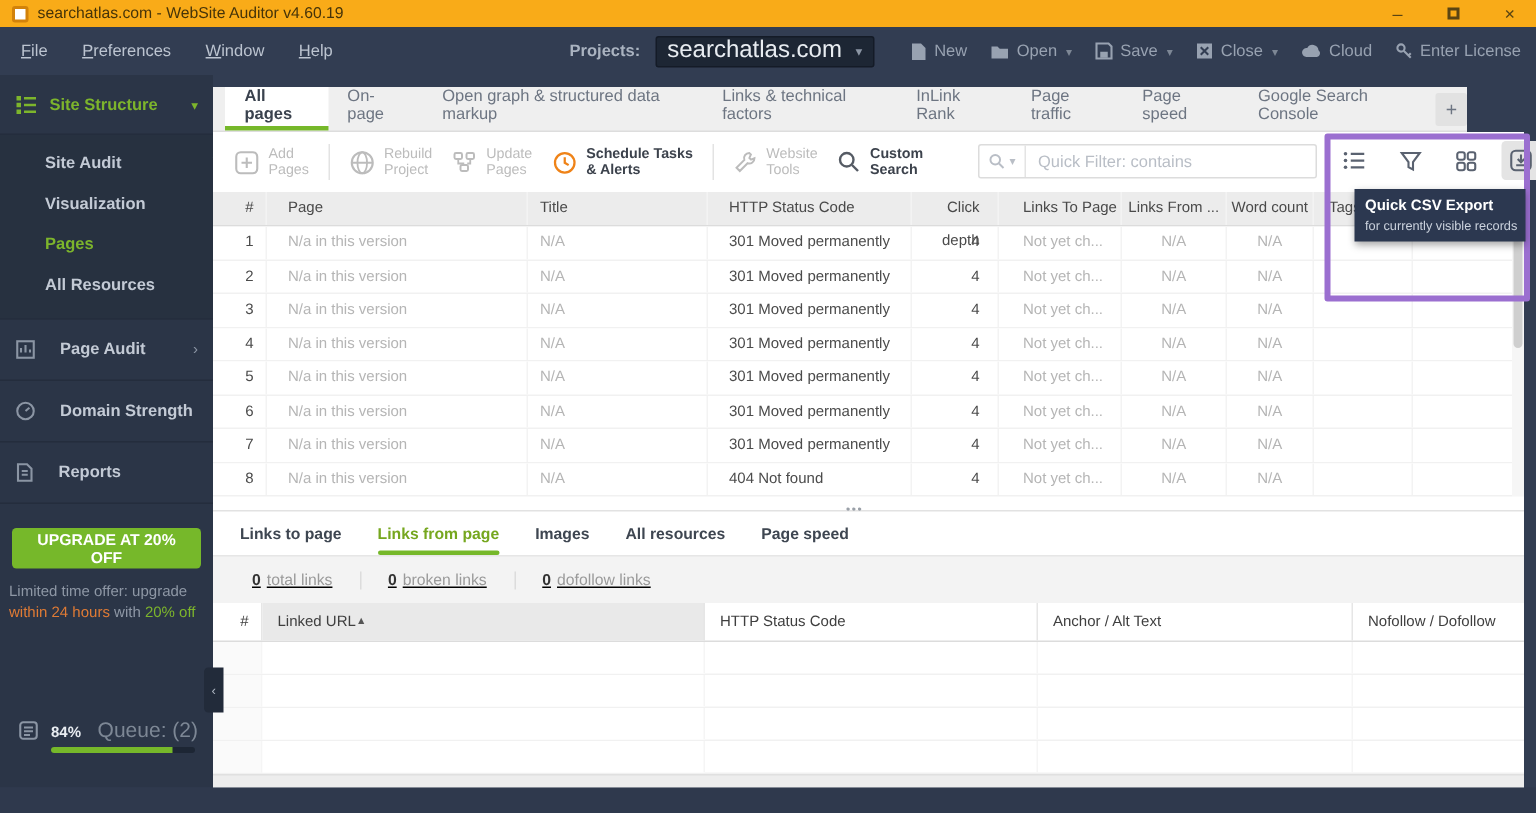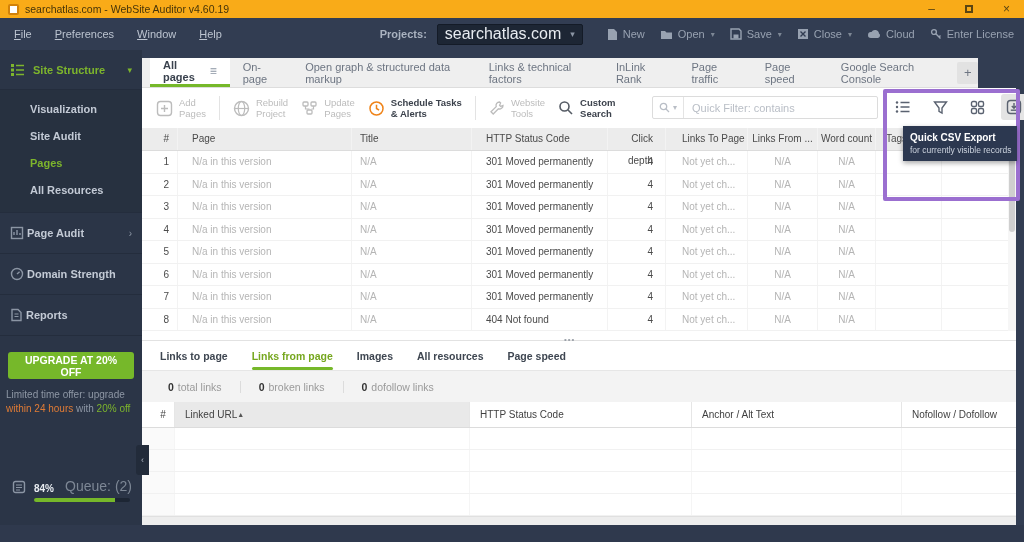--- a/index.html
+++ b/index.html
@@ -33,21 +33,21 @@
   .pbtn .chev{font-size:8px;color:#7d8795;margin-left:1px;}
 
   
   .sidebar{position:absolute;top:50px;left:0;width:142px;height:475px;background:#2b3547;}
   .side-section{height:40px;display:flex;align-items:center;padding:0 10px;gap:8px;border-bottom:1px solid #242d3d;}
   .side-section .lbl{font-size:11px;font-weight:bold;color:#7db52c;flex:1;}
   .side-section .chev{color:#7db52c;font-size:9px;}
   .submenu{background:#273140;padding:6px 0 8px 0;border-bottom:1px solid #242d3d;}
   .subitem{height:27px;line-height:27px;padding-left:30px;font-size:11px;font-weight:bold;color:#c3cad5;cursor:default;}
   .subitem.active{color:#7db52c;}
-  .side-item{height:41px;display:flex;align-items:center;padding:0 10px;gap:3px;border-bottom:1px solid #242d3d;}
+  .side-item{height:41px;display:flex;align-items:center;padding:0 10px;gap:16px;border-bottom:1px solid #242d3d;}
   .side-item .lbl{font-size:11px;font-weight:bold;color:#c3cad5;flex:1;}
   .side-item .chev{color:#8b95a4;font-size:10px;}
   .side-icon{color:#8b95a4;}
   .upgrade-btn{position:absolute;left:8px;top:302px;width:126px;height:27px;background:#76b82a;border:none;
                border-radius:3px;color:#fff;font-weight:bold;font-size:10.5px;font-family:inherit;cursor:pointer;}
   .offer{position:absolute;left:6px;top:338px;width:130px;font-size:10px;line-height:14px;color:#8e97a5;}
   .offer .hot{color:#e07b35;}
   .offer .disc{color:#7db52c;}
   .side-progress{position:absolute;left:12px;top:428px;width:120px;}
   .sp-row{display:flex;align-items:flex-end;gap:8px;}
@@ -55,21 +55,21 @@
   .sp-queue{font-size:14px;color:#7d8795;margin-left:auto;}
   .sp-bar{margin-top:4px;margin-left:22px;width:96px;height:4px;background:#1d2634;border-radius:2px;overflow:hidden;}
   .sp-fill{height:100%;background:#76b82a;}
   .panel-collapse{position:absolute;left:136px;top:445px;width:13px;height:30px;background:#222b3a;
                   border-radius:3px 0 0 3px;color:#aeb6c2;font-size:9px;display:flex;align-items:center;
                   justify-content:center;cursor:pointer;z-index:5;}
 
   
   .tabstrip{position:absolute;top:58px;left:142px;width:836px;height:30px;background:#efefef;
             border-bottom:1px solid #ddd;display:flex;align-items:stretch;padding-left:8px;}
-  .tab{display:flex;align-items:center;gap:7px;padding:0 13px;font-size:11px;color:#6d7582;cursor:pointer;}
+  .tab{display:flex;align-items:center;gap:7px;padding:0 13px;font-size:11px;color:#6d7582;cursor:pointer;flex-direction:column;}
   .tab.active{background:#fff;color:#3a424e;font-weight:bold;border-bottom:3px solid #76b82a;}
   .tab .ham{color:#8a94a2;font-size:12px;}
   .tab-add{align-self:center;width:22px;height:22px;background:#e2e2e2;border:none;border-radius:2px;
            color:#6d7582;font-size:13px;line-height:1;cursor:pointer;margin-left:4px;}
 
   
   .content{position:absolute;top:88px;left:142px;width:874px;height:437px;background:#fff;}
 
   
   .ptoolbar{position:absolute;top:0;left:0;width:874px;height:40px;background:#fff;display:flex;
@@ -125,21 +125,21 @@
 
   
   .bpanel{position:absolute;top:252px;left:0;width:874px;height:185px;background:#fff;border-top:1px solid #e2e2e2;}
   .handle{position:absolute;top:-6px;left:422px;color:#9aa0a8;font-size:8px;letter-spacing:1px;cursor:ns-resize;}
   .btabs{display:flex;gap:24px;padding-left:18px;height:29px;align-items:center;}
   .btab{font-size:10.5px;font-weight:bold;color:#3e4651;cursor:pointer;position:relative;height:100%;
         display:flex;align-items:center;}
   .btab.active{color:#76a71f;}
   .btab.active::after{content:"";position:absolute;left:0;right:0;bottom:0;height:3px;background:#76b82a;border-radius:2px;}
   .bstats{height:32px;background:#f3f3f3;border-top:1px solid #e6e6e6;display:flex;align-items:center;
-          padding-left:26px;gap:0;}
+          padding-left:26px;gap:0;text-decoration:underline;}
   .bstat{font-size:10.5px;color:#9a9a9a;padding:0 18px;border-right:1px solid #dcdcdc;}
   .bstat:first-child{padding-left:0;}
   .bstat:last-child{border-right:none;}
   .bstat b{color:#333;margin-right:4px;}
   .bhead{display:flex;height:26px;border-bottom:1px solid #dcdcdc;margin-top:0;}
   .bhead .bcell{font-size:10px;color:#3f3f3f;line-height:25px;border-right:1px solid #e6e6e6;padding-left:10px;}
   .b-num{width:33px;padding-left:0;text-align:center;}
   .b-url{width:295px;background:#e9e9e9;display:flex;align-items:center;padding-right:8px;}
   .b-url .sort{font-size:7px;color:#555;}
   .b-http{width:222px;}
@@ -234,22 +234,22 @@
       <svg class="ic side-icon" width="15" height="14" viewBox="0 0 15 14" style="color:#7db52c">
           <rect x="1" y="1" width="3" height="3" fill="currentColor"></rect>
           <rect x="1" y="5.5" width="3" height="3" fill="currentColor"></rect>
           <rect x="1" y="10" width="3" height="3" fill="currentColor"></rect>
           <path d="M6 2.5h8M6 7h8M6 11.5h8" stroke="currentColor" stroke-width="1.6"></path>
         </svg>
       <span class="lbl">Site Structure</span>
       <span class="chev">▾</span>
     </div>
     <div class="submenu">
+      <div class="subitem">Site Audit</div>
       <div class="subitem">Visualization</div>
-      <div class="subitem">Site Audit</div>
       <div class="subitem active">Pages</div>
       <div class="subitem">All Resources</div>
     </div>
     <div class="side-item">
       <svg class="ic side-icon" width="14" height="14" viewBox="0 0 14 14">
           <rect x="1.5" y="1.5" width="11" height="11" fill="none" stroke="currentColor" stroke-width="1.4"></rect>
           <path d="M4 9V6M7 9V4M10 9V7" stroke="currentColor" stroke-width="1.4"></path>
         </svg>
       <span class="lbl">Page Audit</span>
       <span class="chev">›</span>

